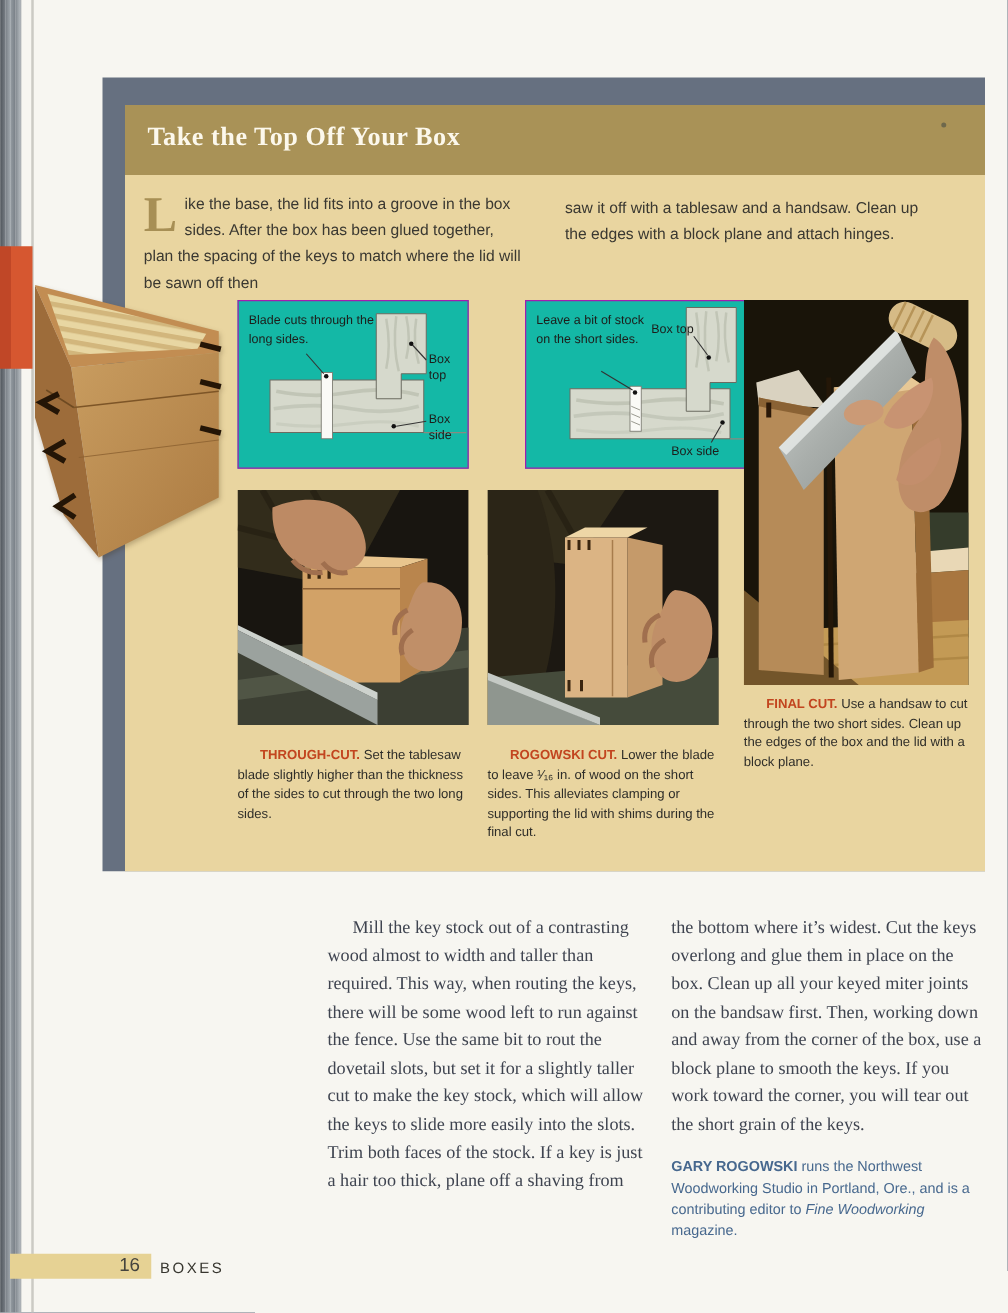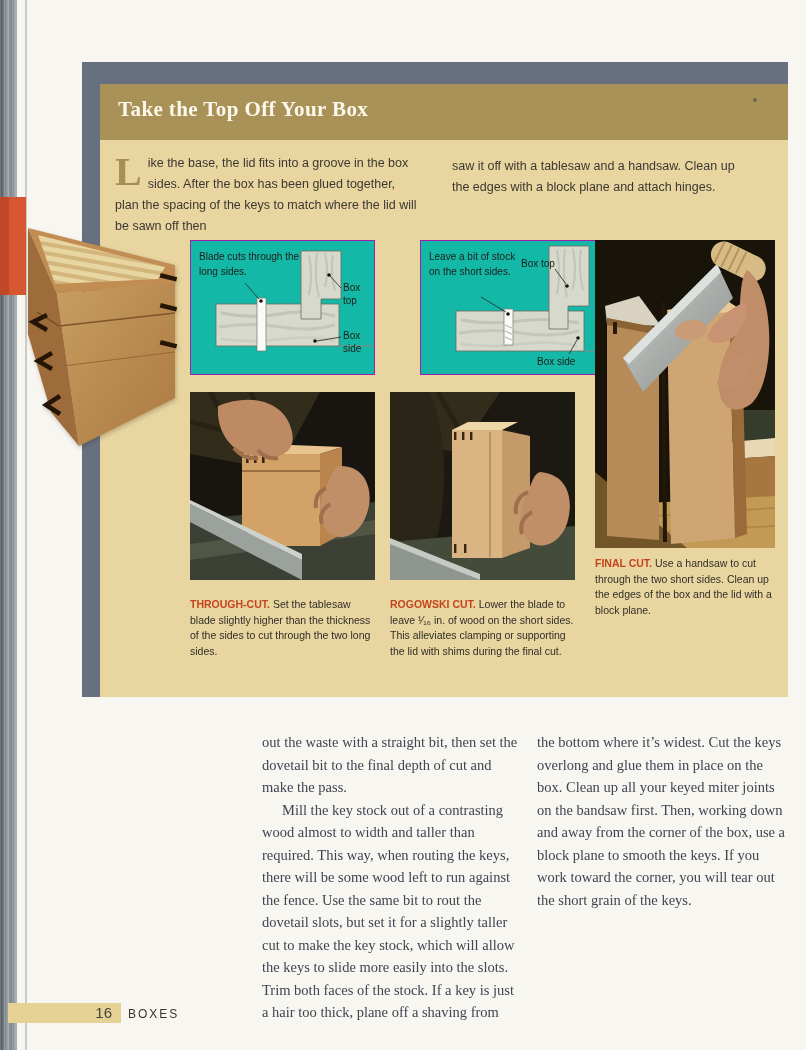--- a/index.html
+++ b/index.html
@@ -43,21 +43,21 @@
   .d-lab  { position:absolute; font-size:10px; line-height:13px; color:#1d1d1a; }
 
   
   .photo { overflow:hidden; }
   .p-through { left:190px; top:392px; width:185px; height:188px; }
   .p-partial { left:390px; top:392px; width:185px; height:188px; }
   .p-final   { left:595px; top:240px; width:180px; height:308px; }
 
   
   .cap { font-size:10.5px; line-height:15.5px; color:#2f2e29; }
-  .cap-label { font-weight:bold; color:#c2451f; margin-right:3px; }
+  .cap-label { font-weight:bold; color:#c2451f; margin-right:3px;margin-left:18px; }
   .c-through { left:190px; top:597px; width:184px; }
   .c-partial { left:390px; top:597px; width:186px; }
   .c-final   { left:595px; top:556px; width:181px; }
 
   
   .article-col { font-family:"Liberation Serif", serif; font-size:14.5px;
     line-height:22.5px; color:#3f4450; }
   .a-left  { left:262px; top:731px; width:257px; }
   .a-right { left:537px; top:731px; width:253px; }
   .article-col p.indent { text-indent:20px; }
@@ -275,23 +275,23 @@
     <path d="M22,95 L8,102 L22,110" stroke="#241506" stroke-width="4.5" fill="none"></path>
     <path d="M27,133 L13,141 L27,149" stroke="#241506" stroke-width="4.5" fill="none"></path>
     <path d="M35,176 L21,185 L35,194" stroke="#241506" stroke-width="4.5" fill="none"></path>
     <rect x="135" y="55" width="17" height="4.5" fill="#241506" transform="rotate(14 143 57)"></rect>
     <rect x="135" y="85" width="17" height="4.5" fill="#241506" transform="rotate(14 143 87)"></rect>
     <rect x="135" y="122" width="17" height="4.5" fill="#241506" transform="rotate(14 143 124)"></rect>
   </svg>
 </div>
 
 <div class="abs article-col a-left">
-  <p>out the waste with a straight bit, then set the dovetail bit to the final depth of cut and make the pass.</p>
   <p class="indent">Mill the key stock out of a contrasting wood almost to width and taller than required. This way, when routing the keys, there will be some wood left to run against the fence. Use the same bit to rout the dovetail slots, but set it for a slightly taller cut to make the key stock, which will allow the keys to slide more easily into the slots. Trim both faces of the stock. If a key is just a hair too thick, plane off a shaving from</p>
 </div>
 <div class="abs article-col a-right">
   <p>the bottom where it’s widest. Cut the keys overlong and glue them in place on the box. Clean up all your keyed miter joints on the bandsaw first. Then, working down and away from the corner of the box, use a block plane to smooth the keys. If you work toward the corner, you will tear out the short grain of the keys.</p>
+  <div class="bio"><b>GARY ROGOWSKI</b><span> runs the Northwest Woodworking Studio in Portland, Ore., and is a contributing editor to </span><span class="mag">Fine Woodworking</span><span> magazine.</span></div>
 </div>
 
 <div class="abs footer-bar">
   <span>16</span>
 </div>
 <div class="abs footer-section">BOXES</div>
 
 </body></html>

